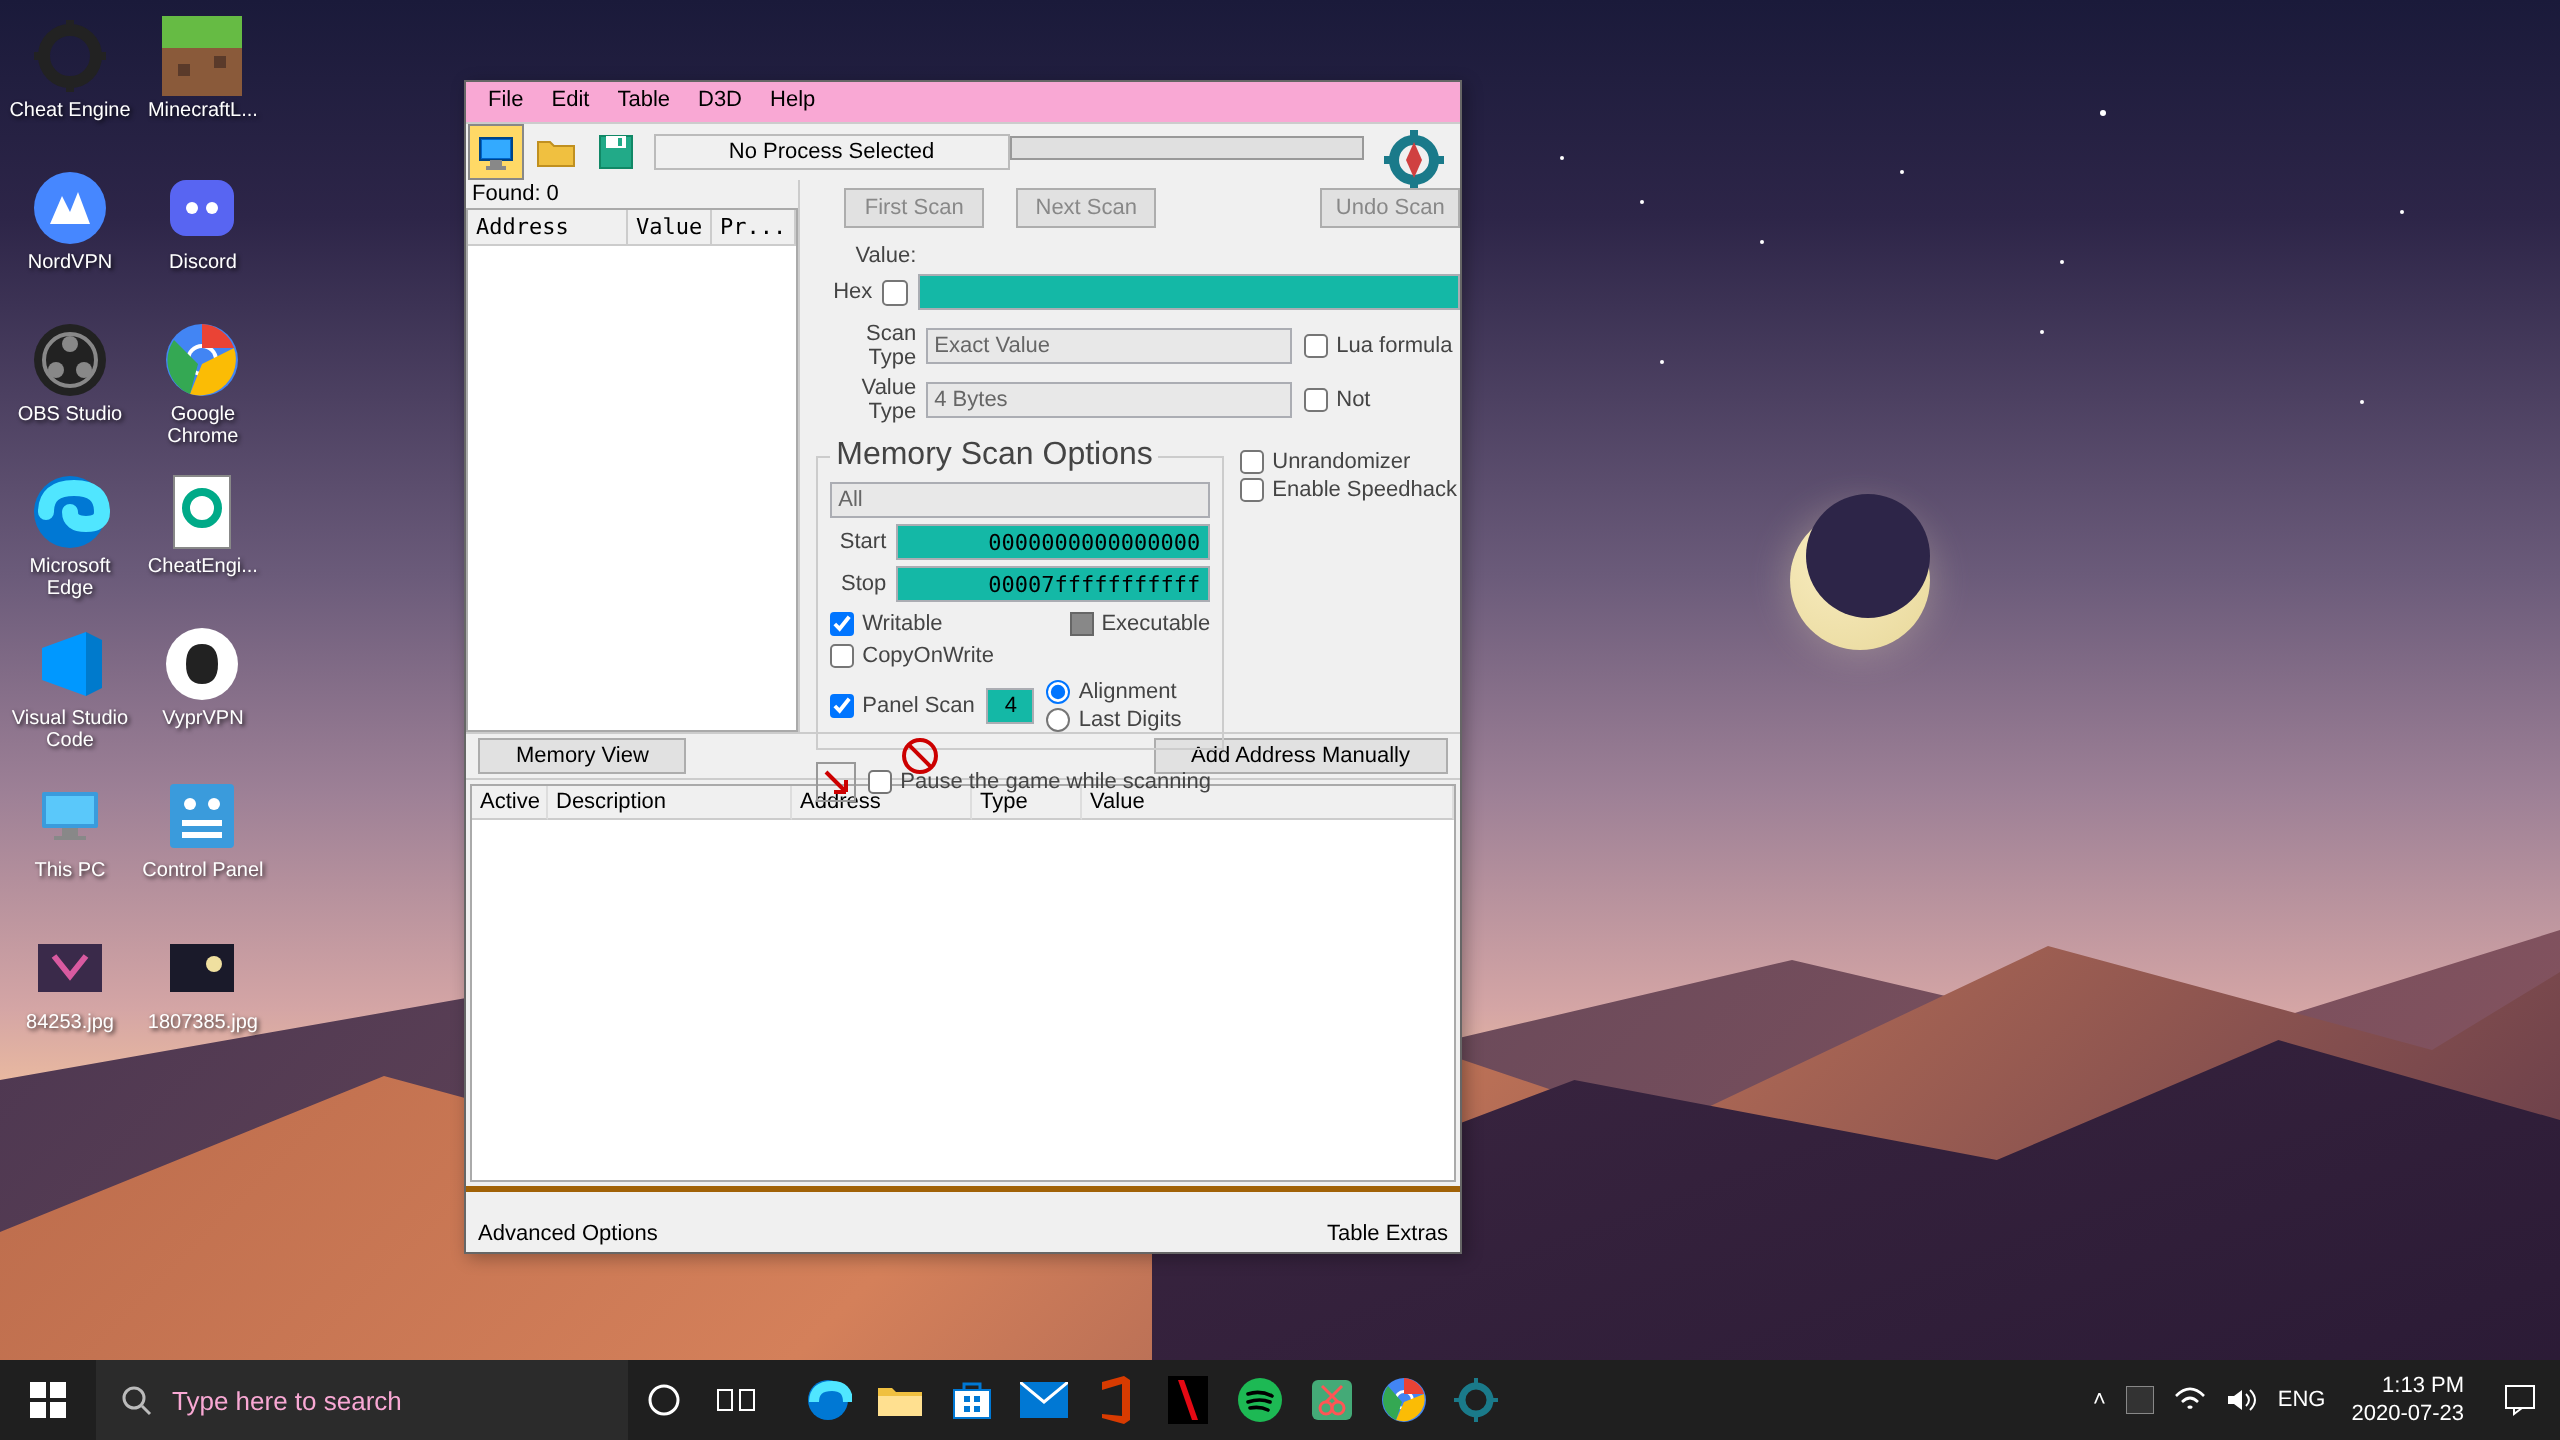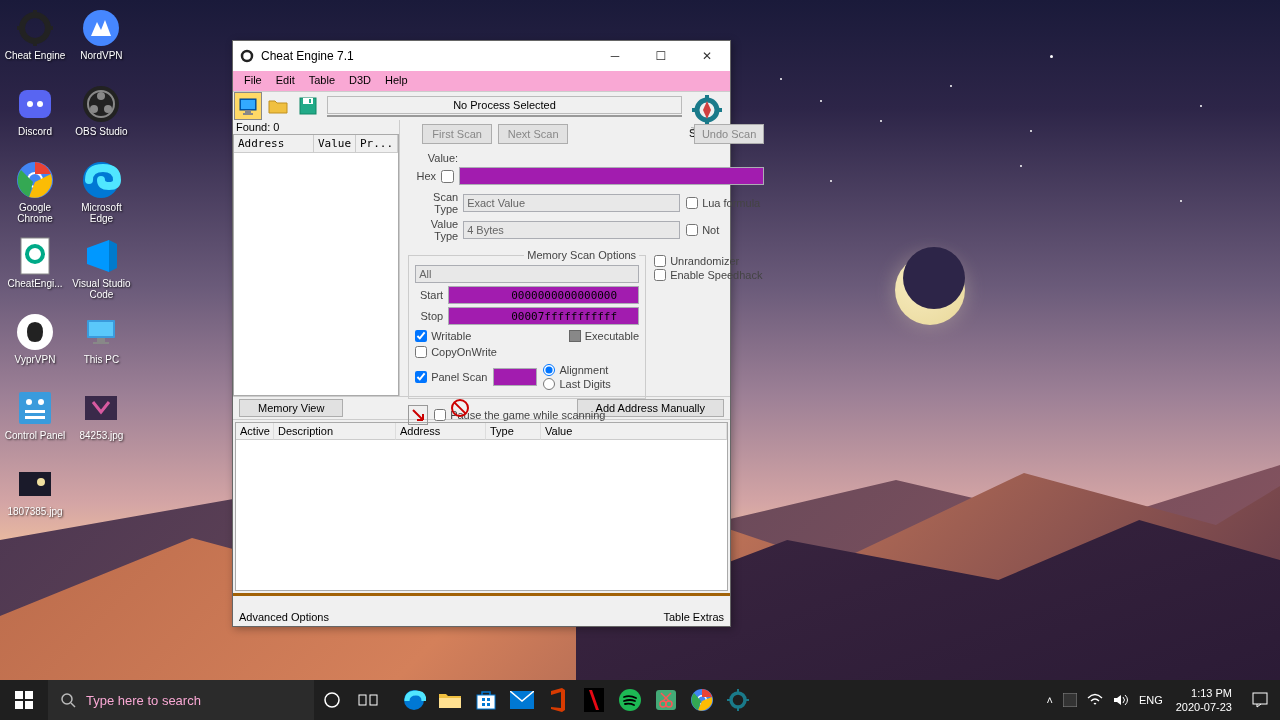--- a/index.html
+++ b/index.html
@@ -34,31 +34,31 @@
 .progress-bar { height:12px; border:1px solid #999; background:#e0e0e0; margin:0 4px 1px 60px; flex:1; }
 .settings-btn { position:absolute; right:4px; top:72px; width:38px; text-align:center; cursor:pointer; font-size:10px; }
 .ce-logo { width:32px; height:32px; margin:0 auto 2px; }
 .left-panel { width:168px; display:flex; flex-direction:column; border-right:1px solid #ccc; }
 .found { font-size:11px; padding:1px 3px; }
 .addr-table { flex:1; background:#fff; border:1px solid #aaa; font-size:11px; }
 .addr-head { display:flex; background:#f0f0f0; }
 .addr-head div { border-right:1px solid #ccc; border-bottom:1px solid #ccc; padding:2px 4px; font-family:Consolas,monospace; font-size:11px; }
 
 .right-panel { flex:1; padding:4px 55px 4px 8px; font-size:11px; color:#444; position:relative; }
-.btn-row { display:flex; gap:6px; margin-bottom:8px; padding-left:14px; }
+.btn-row { display:flex; gap:16px; margin-bottom:8px; padding-left:14px; }
 .scan-btn { width:70px; padding:3px 0; background:#e1e1e1; border:1px solid #adadad; color:#888; font-size:11px; text-align:center; cursor:pointer; }
 .undo-btn { margin-left:auto; }
 .form-row { display:flex; align-items:center; margin:3px 0; font-size:11px; }
 .form-row label { width:50px; text-align:right; margin-right:5px; }
-.txt-input { flex:1; border:1px solid #abadb3; background:#a21caf; height:18px; padding:0 21px; font-size:11px; }
+.txt-input { flex:1; border:1px solid #abadb3; background:#14b8a6; height:18px; padding:0 4px; font-size:11px; }
 .sel { flex:1; border:1px solid #abadb3; background:#e8e8e8; height:18px; padding:0 3px; font-size:11px; color:#666; display:flex; align-items:center; }
 .chk { display:flex; align-items:center; font-size:11px; margin:2px 0; }
 .chk input { margin-right:4px; width:12px; height:12px; }
 fieldset { border:1px solid #ccc; padding:4px 6px 6px; margin:4px 0; }
-fieldset legend { font-size:11px; padding:0 3px;text-align:right; }
+fieldset legend { font-size:16px; padding:0 3px; }
 
 .mid-bar { height:24px; display:flex; align-items:center; padding:0 6px; gap:4px; border-top:1px solid #ccc; border-bottom:1px solid #ccc; }
 .mid-btn { padding:2px 18px; border:1px solid #adadad; background:#e1e1e1; font-size:11px; cursor:pointer; }
 .no-icon { width:18px; height:18px; border:2px solid #c00; border-radius:50%; position:relative; margin:0 auto; }
 .no-icon::after { content:''; position:absolute; top:6px; left:-1px; width:16px; height:2px; background:#c00; transform:rotate(45deg); }
 
 .bottom-table { flex:1; background:#fff; border:1px solid #aaa; margin:2px; display:flex; flex-direction:column; min-height:140px; }
 .bt-head { display:flex; font-size:11px; background:#f0f0f0; }
 .bt-head div { padding:2px 4px; border-right:1px solid #ddd; border-bottom:1px solid #ccc; }
 .footer { display:flex; height:18px; font-size:11px; padding:15px 6px; border-top:3px solid #a16207; }
@@ -111,20 +111,31 @@
           <rect x="18" y="32" width="4" height="6" fill="#222"></rect>
           <rect x="2" y="18" width="6" height="4" fill="#222"></rect>
           <rect x="32" y="18" width="6" height="4" fill="#222"></rect>
         </svg>
       </div>
       <div class="lbl">Cheat Engine</div>
     </div>
   <div class="dicon">
       <div class="ico">
         <svg width="40" height="40">
+          <rect width="40" height="16" fill="#6b4"></rect>
+          <rect y="16" width="40" height="24" fill="#8a5a3a"></rect>
+          <rect x="8" y="24" width="6" height="6" fill="#5a3a2a"></rect>
+          <rect x="26" y="20" width="6" height="6" fill="#5a3a2a"></rect>
+        </svg>
+      </div>
+      <div class="lbl">MinecraftL...</div>
+    </div>
+  <div class="dicon">
+      <div class="ico">
+        <svg width="40" height="40">
           <circle cx="20" cy="20" r="18" fill="#4687ff"></circle>
           <path d="M10 28 L16 14 L20 22 L24 12 L30 28 Z" fill="#fff"></path>
         </svg>
       </div>
       <div class="lbl">NordVPN</div>
     </div>
   <div class="dicon">
       <div class="ico">
         <svg width="40" height="40">
           <rect x="4" y="6" width="32" height="28" rx="8" fill="#5865f2"></rect>
@@ -232,31 +243,20 @@
         <svg width="40" height="40">
           <rect x="4" y="8" width="32" height="24" fill="#1a1a2a"></rect>
           <circle cx="26" cy="18" r="4" fill="#f0e0a0"></circle>
         </svg>
       </div>
       <div class="lbl">1807385.jpg</div>
     </div>
 </div>
 
 <div class="window">
-  <div class="titlebar">
-    <div class="ico">
-        <svg width="16" height="16">
-          <circle cx="8" cy="8" r="5" fill="none" stroke="#222" stroke-width="2.5"></circle>
-        </svg>
-      </div>
-    <div class="ttl">Cheat Engine 7.1</div>
-    <div class="winbtn">─</div>
-    <div class="winbtn">☐</div>
-    <div class="winbtn close">✕</div>
-  </div>
   <div class="menubar">
     <span>File</span>
     <span>Edit</span>
     <span>Table</span>
     <span>D3D</span>
     <span>Help</span>
   </div>
   <div style="display:flex;align-items:flex-start;border-top:1px solid #ccc;position:relative">
     <div style="display:flex;flex-direction:column;flex:1">
       <div style="display:flex;align-items:center">
@@ -273,21 +273,21 @@
               <path d="M2 6 L8 6 L10 8 L20 8 L20 18 L2 18 Z" fill="#f0c040" stroke="#c09020"></path>
             </svg>
           </div>
         <div class="tbtn">
             <svg width="22" height="22">
               <rect x="3" y="3" width="16" height="16" fill="#2a8" stroke="#186"></rect>
               <rect x="6" y="3" width="10" height="6" fill="#fff"></rect>
               <rect x="12" y="4" width="2" height="4" fill="#2a8"></rect>
             </svg>
           </div>
-        <div style="flex:1;display:flex;flex-direction:column;padding:0 4px">
+        <div style="flex:1;display:flex;flex-direction:row;padding:0 4px">
           <div class="noproc" style="margin:0">No Process Selected</div>
           <div class="progress-bar" style="margin:1px 0 0 0"></div>
         </div>
         <div style="width:44px"></div>
       </div>
     </div>
     <div class="settings-btn" style="position:absolute;right:4px;top:2px">
       <div class="ce-logo">
           <svg width="32" height="38" viewBox="0 0 32 38">
             <circle cx="16" cy="16" r="10" fill="none" stroke="#1a7a8a" stroke-width="5"></circle>

